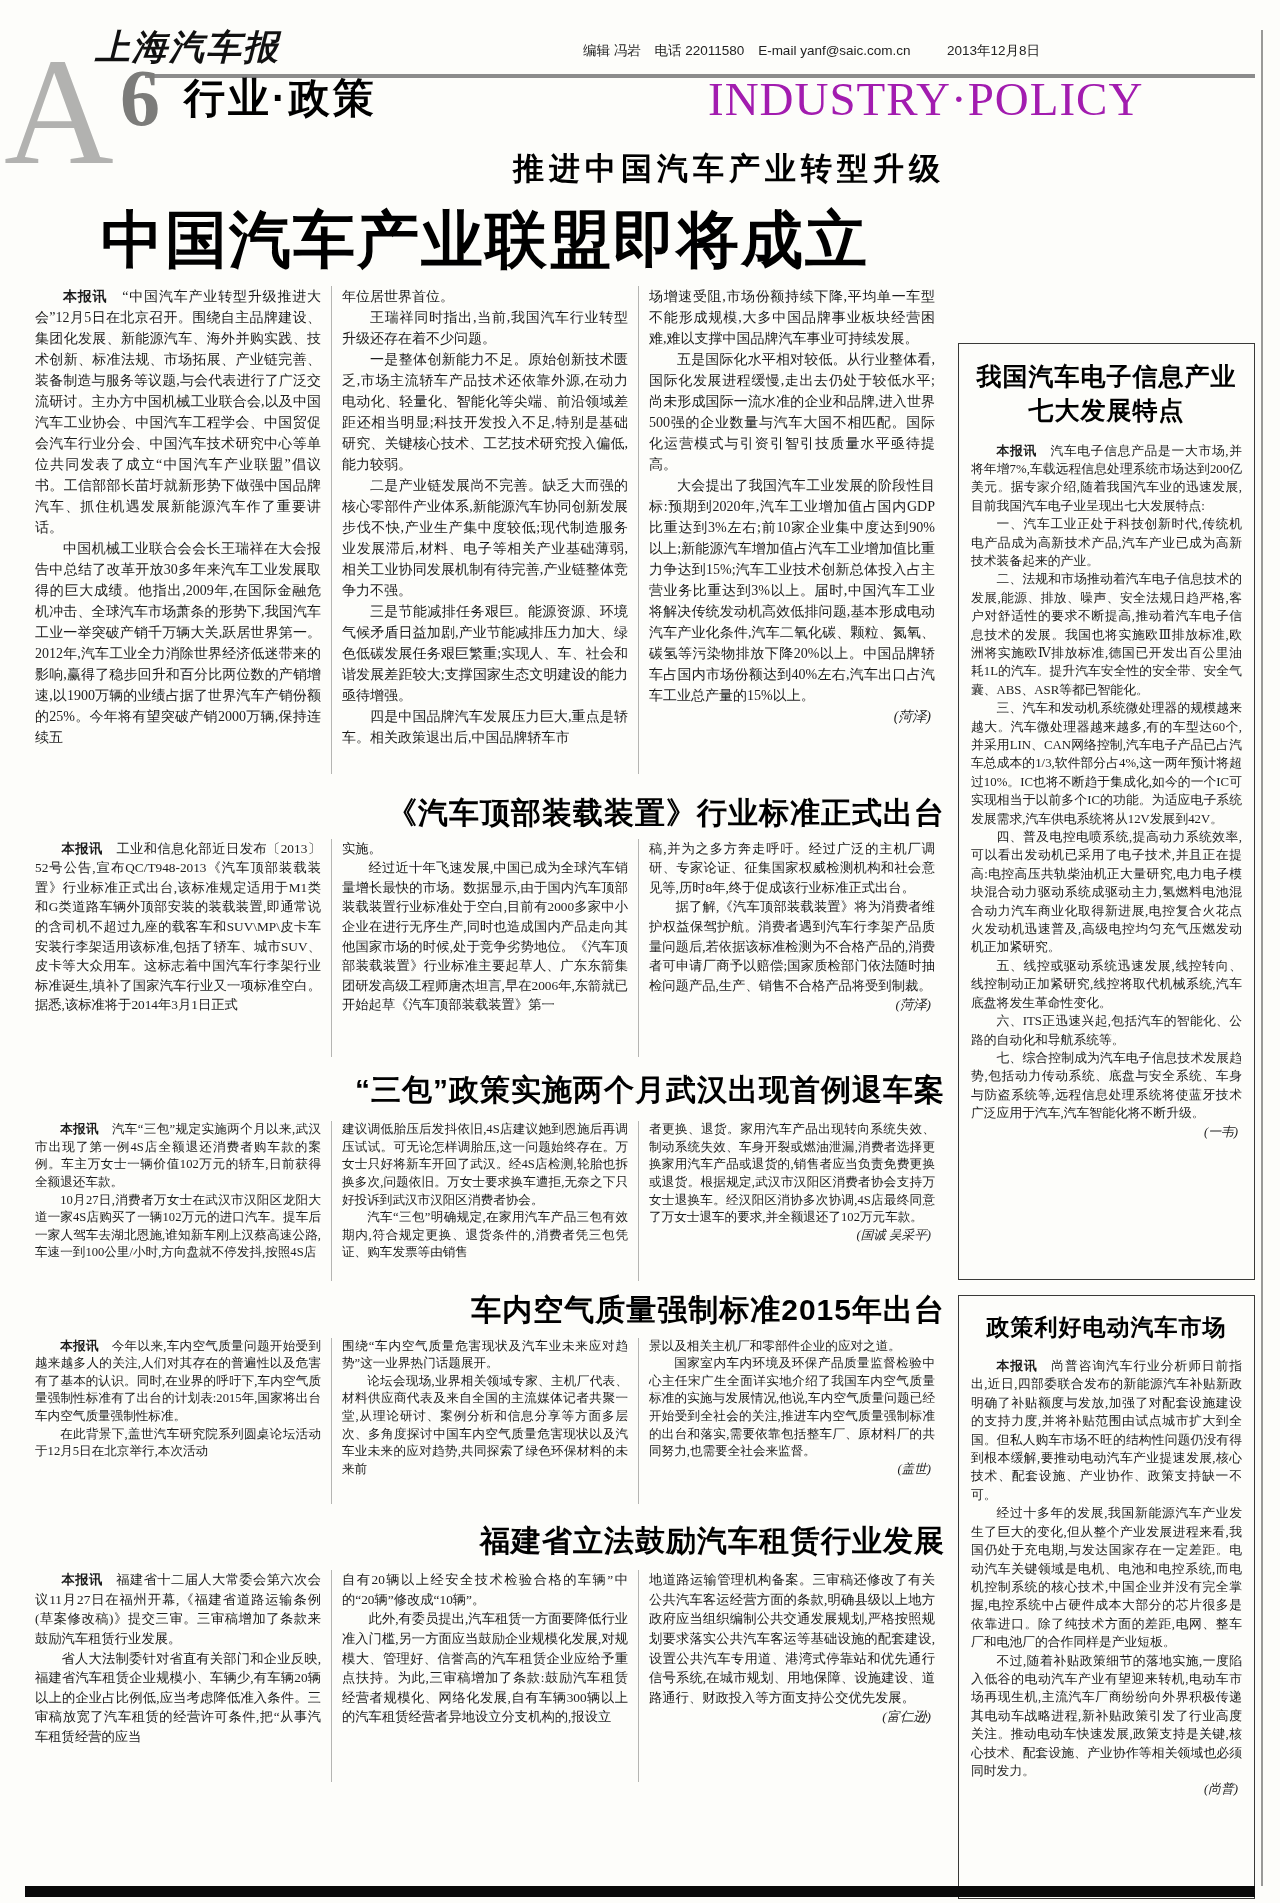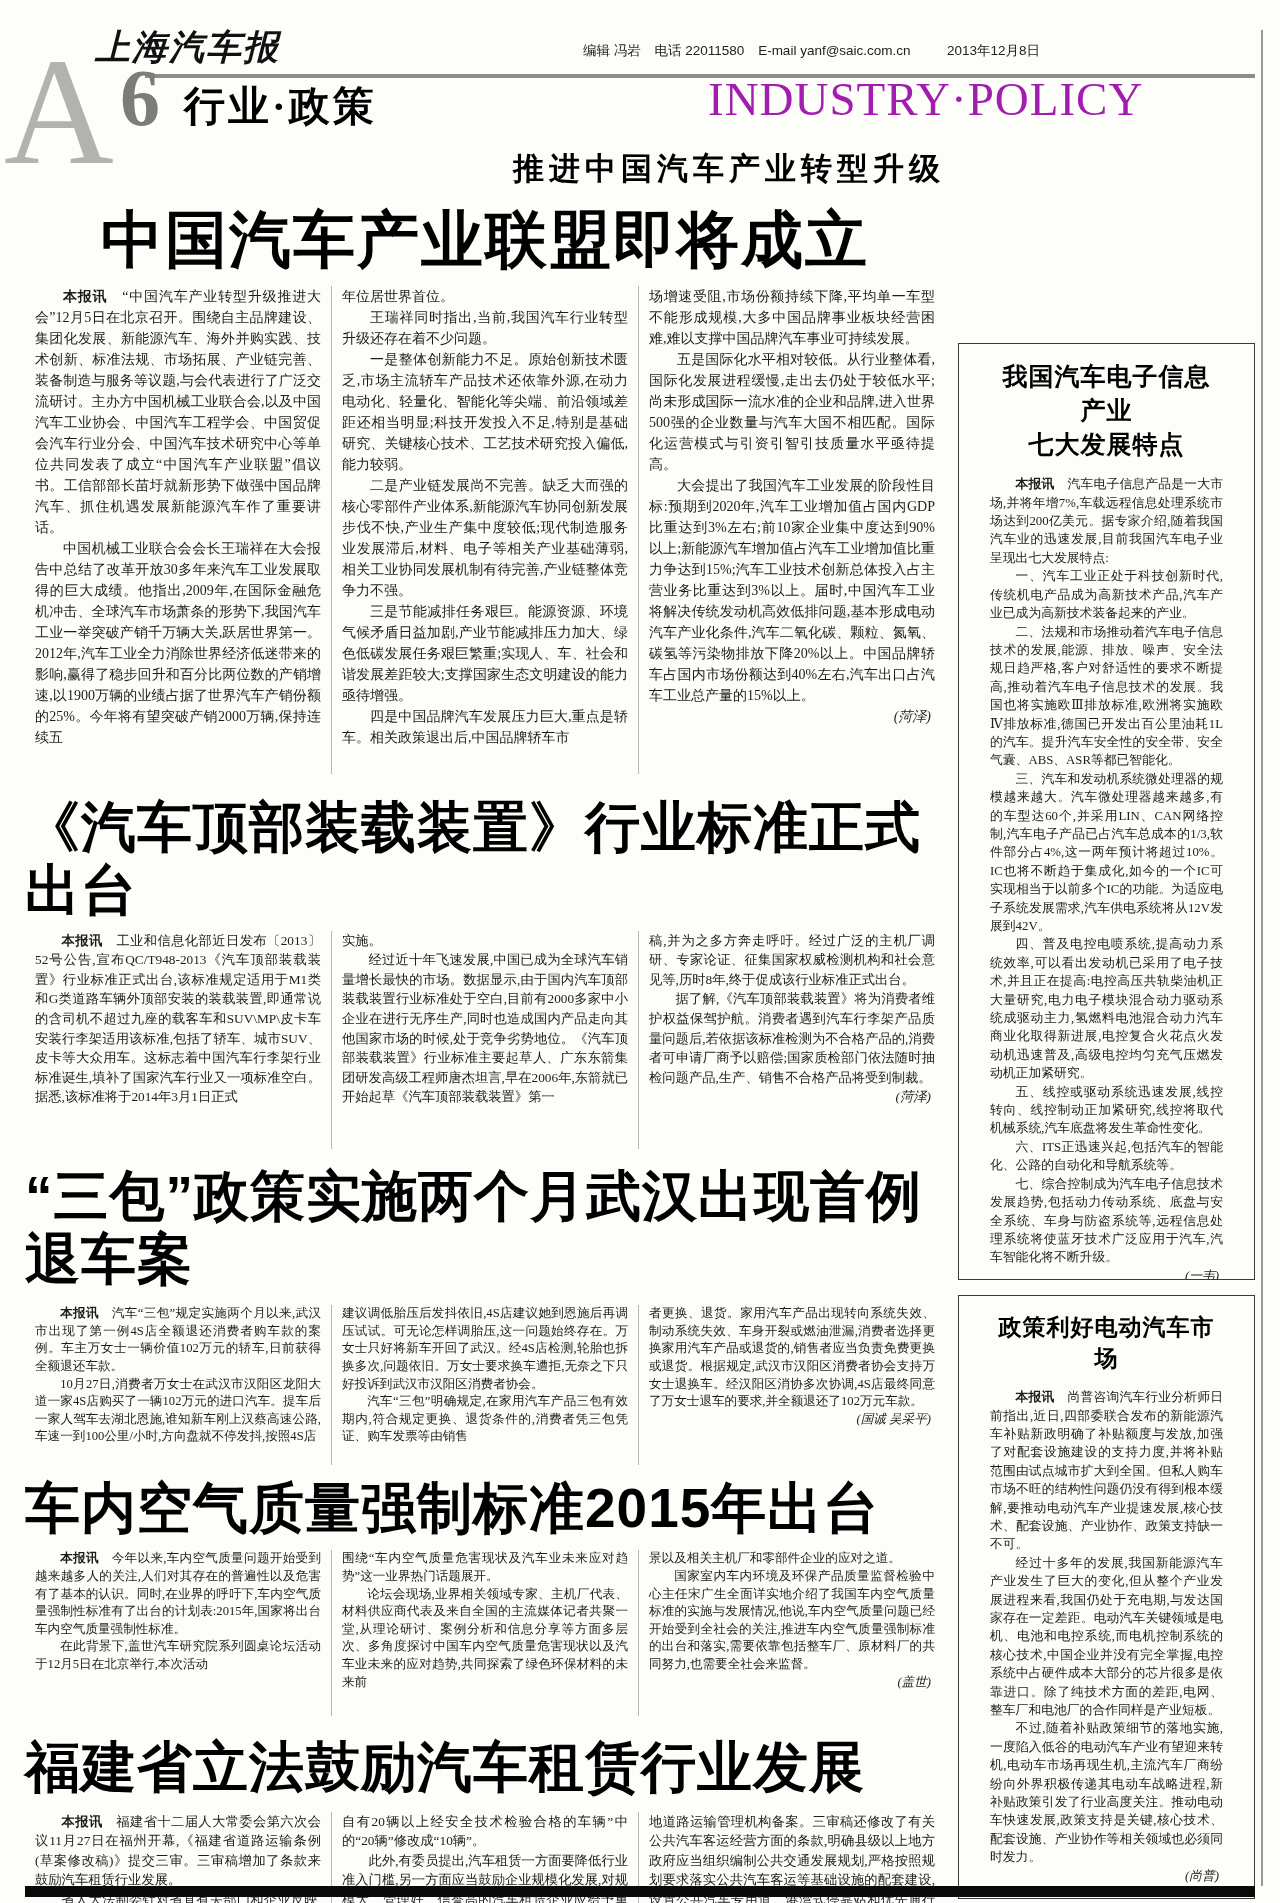--- a/index.html
+++ b/index.html
@@ -10,52 +10,52 @@
         font-family:"DejaVu Serif",serif;letter-spacing:2px;color:#111;}
   .edline{position:absolute;left:583px;top:42px;font-size:13.5px;font-family:"Liberation Sans",sans-serif;color:#222;white-space:nowrap;}
   .edline span{margin-right:10px;}
   .dateline{position:absolute;left:947px;top:42px;font-size:13.5px;font-family:"Liberation Sans",sans-serif;color:#222;}
   .hr-rule{position:absolute;left:145px;top:74px;width:1110px;height:4px;background:#8c8c8c;}
   .big-a{position:absolute;left:4px;top:36px;font-size:152px;line-height:1;color:#b2b2b0;
          font-family:"Liberation Serif",serif;font-weight:400;}
   .big-6{position:absolute;left:120px;top:58px;font-size:80px;line-height:1;color:#7c7c7a;
          font-family:"Liberation Serif",serif;font-weight:700;}
   .sec-cn{position:absolute;left:184px;top:78px;font-size:41px;line-height:1;font-weight:900;
-          font-family:Liberation Serif, serif;color:#000;letter-spacing:3px;margin-top:8px;}
+          font-family:Liberation Sans, sans-serif;color:#000;letter-spacing:3px;}
   .sec-en{position:absolute;left:708px;top:76px;font-size:47px;line-height:1;color:#a21caf;
           font-family:"Liberation Serif",serif;letter-spacing:1px;}
   .edge{position:absolute;left:1261px;top:30px;width:2px;height:1856px;background:#9a9a98;}
   .foot-bar{position:absolute;left:25px;top:1886px;width:1230px;height:11px;background:#0a0a0a;}
   
   .main{position:absolute;left:25px;top:146px;width:920px;}
   .kicker{text-align:right;font-family:"Liberation Sans",sans-serif;font-weight:900;
           font-size:31px;letter-spacing:5px;color:#000;margin:2px 0 6px 0;}
   .h-lead{text-align:center;font-family:"Liberation Sans",sans-serif;font-weight:900;
           font-size:62px;line-height:1.1;letter-spacing:2px;color:#000;margin-top:16px;}
-  .h-sec{text-align:left;font-family:"Liberation Sans",sans-serif;font-weight:900;
-         font-size:55px;line-height:1.15;letter-spacing:1px;color:#000;}
+  .h-sec{text-align:right;font-family:"Liberation Sans",sans-serif;font-weight:900;
+         font-size:30px;line-height:1.15;letter-spacing:1px;color:#000;}
   .art{display:flex;overflow:hidden;text-align:justify;}
   .col{flex:1 1 0;padding:0 10px;}
   .col + .col{border-left:1px solid #b5b5b2;}
   .col p{margin:0;text-indent:2em;}
   .col p.cont{text-indent:0;}
   .col p b.lead{font-family:"Liberation Sans",sans-serif;font-weight:700;font-style:normal;}
   .col p.byline{text-align:right;text-indent:0;padding-right:4px;font-style:italic;}
   .fs14{font-size:14px;line-height:21px;}
   .fs13{font-size:13.3px;line-height:19.6px;}
   .fs12{font-size:12.6px;line-height:17.6px;}
   .a1{height:488px;margin-top:12px;}
   .a2{height:218px;margin-top:8px;}
   .a3{height:160px;margin-top:14px;}
   .a4{height:166px;margin-top:10px;}
   .a5{height:212px;margin-top:12px;}
   .m1{margin-top:22px;} .m2{margin-top:16px;} .m3{margin-top:12px;} .m4{margin-top:20px;}
   
   .sbox{position:absolute;left:958px;width:297px;border:1px solid #3a3a38;background:#fdfdfa;
-        box-sizing:border-box;padding:16px 31px;overflow:hidden;}
+        box-sizing:border-box;padding:16px 12px;overflow:hidden;}
   .sbox1{top:343px;height:937px;}
   .sbox2{top:1295px;height:604px;}
   .stitle{text-align:center;font-family:"Liberation Sans",sans-serif;font-weight:900;color:#000;
           font-size:25px;line-height:1.35;letter-spacing:1px;}
   .stitle2{font-size:23px;}
   .sbody{margin-top:14px;text-align:justify;}
   .sbody .col{padding:0;}
   .sfs{font-size:12.8px;line-height:18.4px;}
 </style>
 </head>

